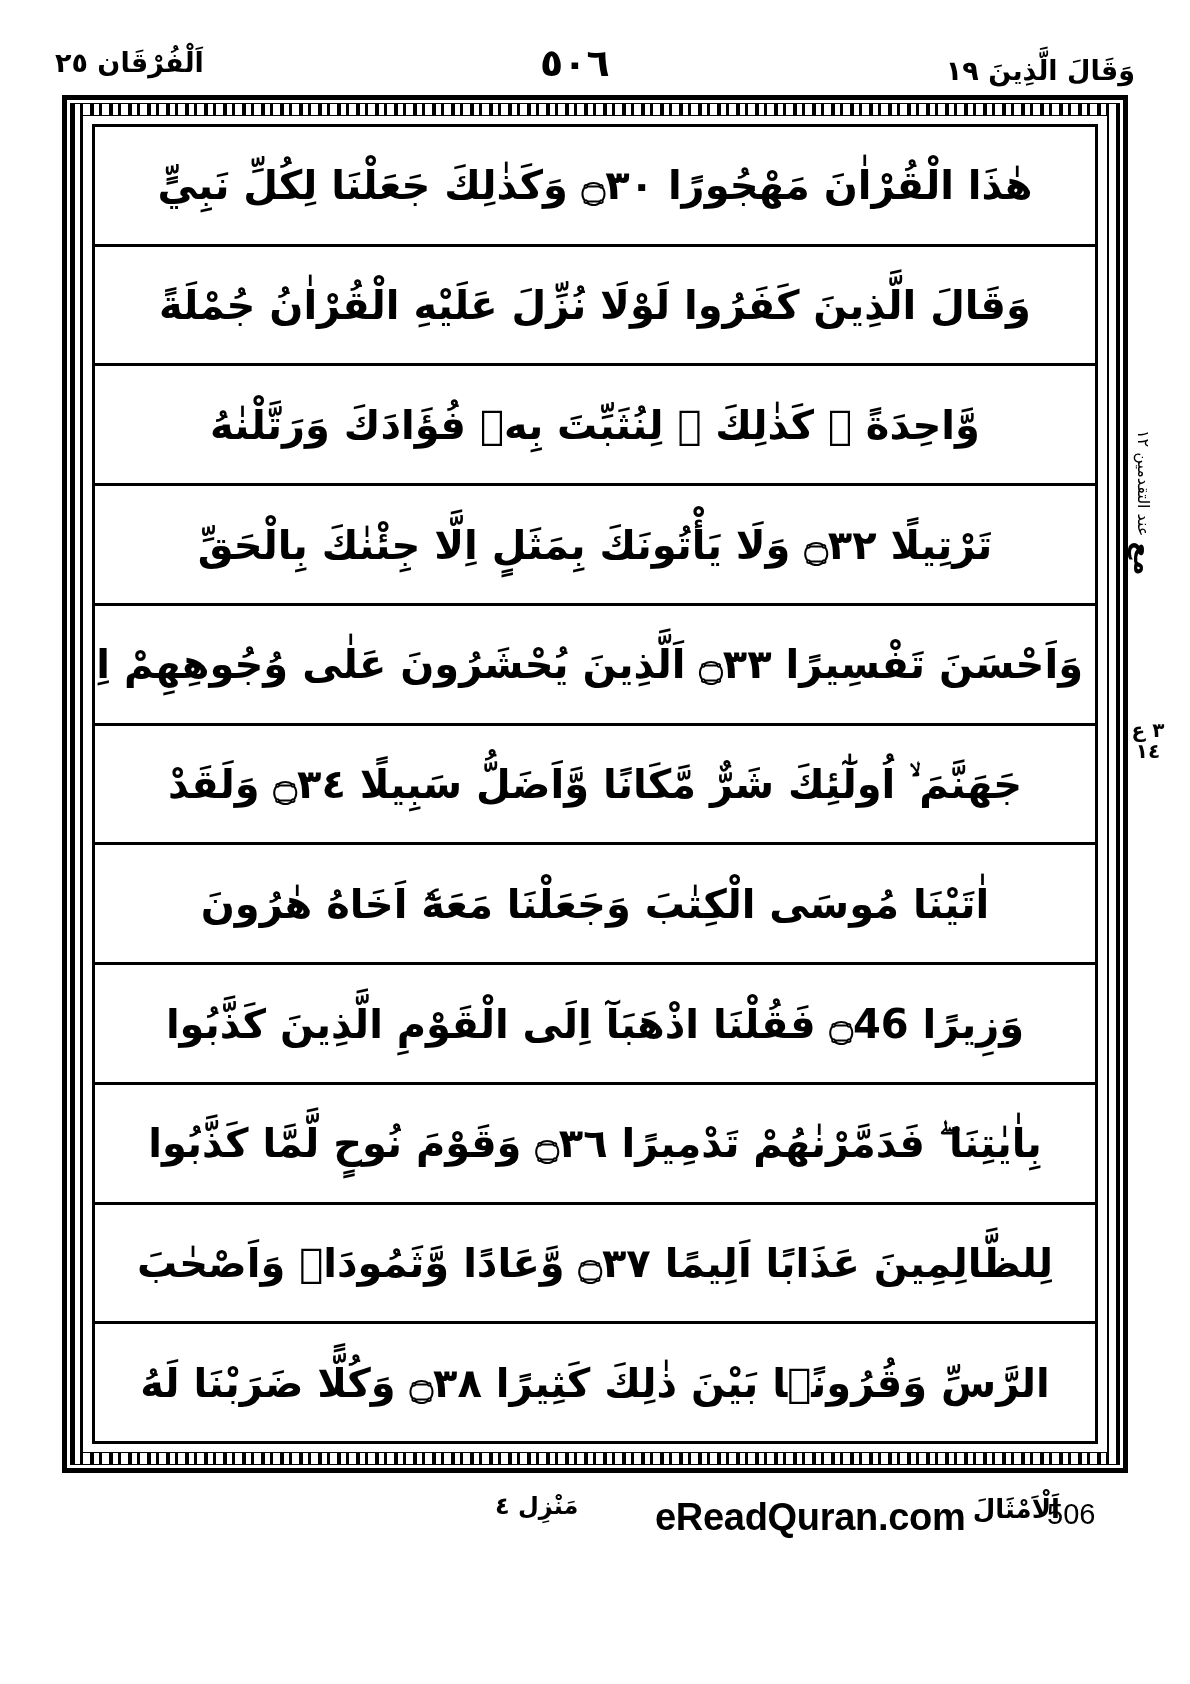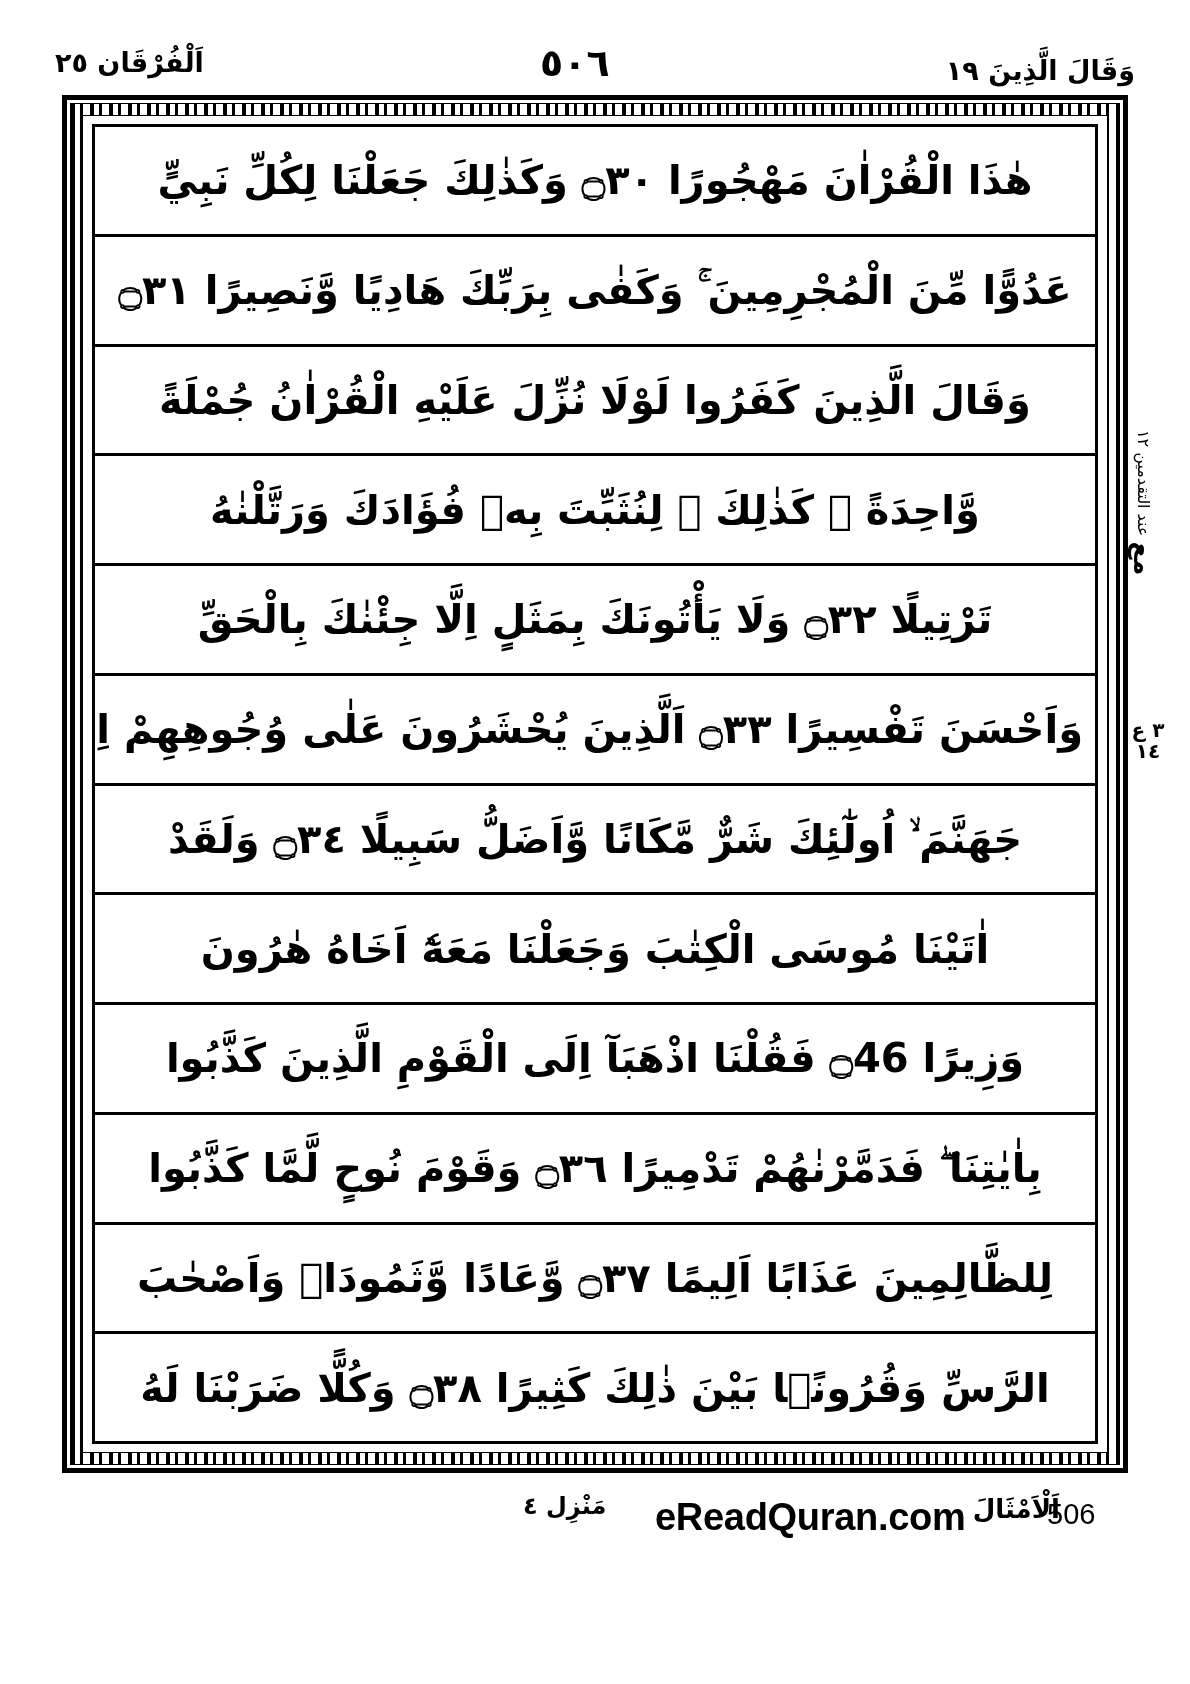--- a/index.html
+++ b/index.html
@@ -169,21 +169,21 @@
     position: absolute;
     right: 75px;
     top: 4px;
     font-size: 26px;
     font-weight: bold;
     font-family: "DejaVu Sans", sans-serif;
     direction: rtl;
   }
   .f-mid {
     position: absolute;
-    left: 468px;
+    left: 440px;
     top: 2px;
     font-size: 24px;
     font-weight: bold;
     font-family: "DejaVu Sans", sans-serif;
     direction: rtl;
   }
   .f-brand {
     position: absolute;
     left: 600px;
     top: 6px;
@@ -211,23 +211,20 @@
     <div class="hdr-text hdr-left">اَلْفُرْقَان ٢٥</div>
   </div>
 
   <div class="frame-outer"></div>
   <div class="frame-band"></div>
   <div class="frame-inner"></div>
 
   <div class="lines">
     <div class="line">
         <div class="ar">هٰذَا الْقُرْاٰنَ مَهْجُورًا ۝٣٠ وَكَذٰلِكَ جَعَلْنَا لِكُلِّ نَبِيٍّ</div>
-      </div>
-    <div class="line">
-        <div class="ar">عَدُوًّا مِّنَ الْمُجْرِمِينَ ۚ وَكَفٰى بِرَبِّكَ هَادِيًا وَّنَصِيرًا ۝٣١</div>
       </div>
     <div class="line">
         <div class="ar">وَقَالَ الَّذِينَ كَفَرُوا لَوْلَا نُزِّلَ عَلَيْهِ الْقُرْاٰنُ جُمْلَةً</div>
       </div>
     <div class="line">
         <div class="ar">وَّاحِدَةً ۚ كَذٰلِكَ ۛ لِنُثَبِّتَ بِهٖ فُؤَادَكَ وَرَتَّلْنٰهُ</div>
       </div>
     <div class="line">
         <div class="ar">تَرْتِيلًا ۝٣٢ وَلَا يَأْتُونَكَ بِمَثَلٍ اِلَّا جِئْنٰكَ بِالْحَقِّ</div>
       </div>

